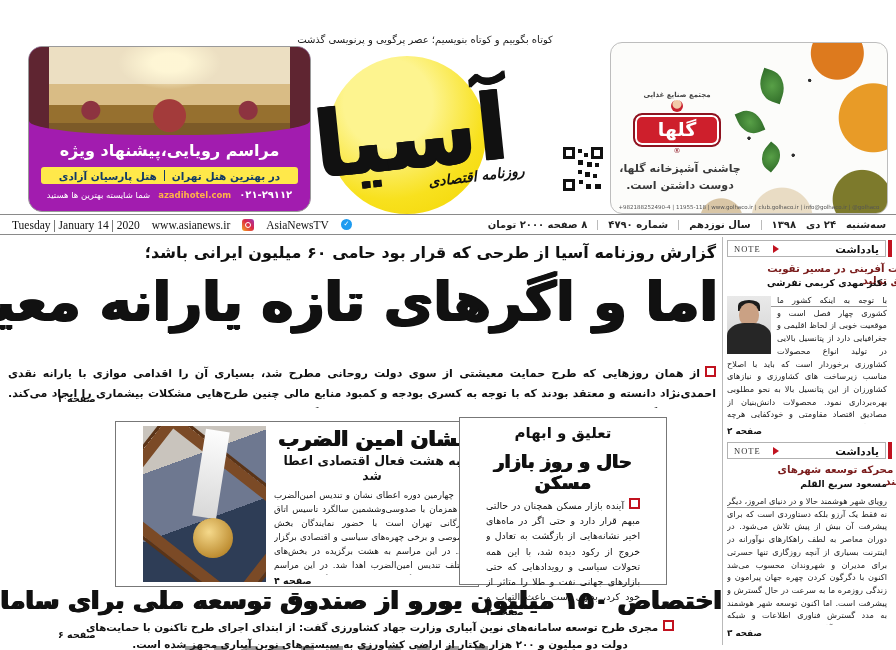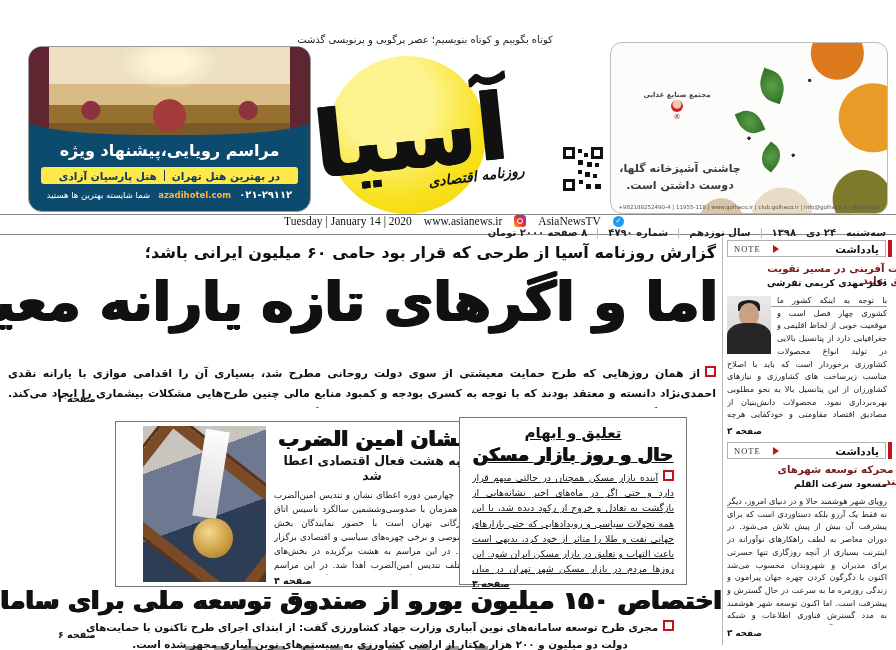--- a/index.html
+++ b/index.html
@@ -12,21 +12,21 @@
   .logo-circle{left:328px;top:56px;width:158px;height:158px;border-radius:50%;
      background:radial-gradient(circle at 38% 30%, #fdf48f 0 30%, #f8e11e 65%, #f2d400 100%);}
   .logo-name{left:296px;top:52px;width:230px;height:170px;font-size:92px;font-weight:bold;
      text-align:center;line-height:170px;transform:rotate(-6deg);
      text-shadow:1px 0 currentColor,-1px 0 currentColor;}
   .logo-sub{left:428px;top:168px;font-size:14px;font-weight:bold;font-style:italic;transform:rotate(-7deg);}
   .qr{left:562px;top:146px;width:42px;height:46px;}
 
   
   .ad-hotel{left:28px;top:46px;width:281px;height:164px;border:1px solid #9a9a9a;border-radius:14px;
-     overflow:hidden;background:#0c4a6e;}
+     overflow:hidden;background:#a21caf;}
   .hotel-photo{position:absolute;left:0;top:0;width:100%;height:88px;
      background:
        radial-gradient(ellipse at 50% 18%, rgba(255,247,214,.95) 0 9%, rgba(255,247,214,0) 26%),
        radial-gradient(circle at 50% 78%, #a33b3b 0 16px, rgba(0,0,0,0) 17px),
        radial-gradient(circle at 22% 72%, #8d3340 0 9px, rgba(0,0,0,0) 10px),
        radial-gradient(circle at 78% 72%, #8d3340 0 9px, rgba(0,0,0,0) 10px),
        linear-gradient(90deg,#5f2531 0 7%, rgba(0,0,0,0) 7% 93%, #5f2531 93%),
        linear-gradient(180deg,#ecdfc2 0 42%, #d9bc85 42% 66%, #96702f 66% 86%, #7c5a28 86%);
      border-radius:0 0 45% 45% / 0 0 14px 14px;}
   .hotel-title{position:absolute;left:0;top:94px;width:100%;text-align:center;color:#fff;
@@ -64,21 +64,21 @@
      box-shadow:inset 0 0 0 2px #fff;}
   .golha-reg{font-size:7px;color:#8e1320;}
   .golha-slogan{position:absolute;left:8px;top:118px;width:122px;text-align:center;
      font-size:11px;font-weight:bold;color:#3a3a3a;line-height:1.5;}
   .golha-contacts{position:absolute;left:0;bottom:3px;width:100%;text-align:center;font-size:5.5px;
      color:#555;direction:ltr;}
 
   
   .dateline{left:0;top:214px;width:896px;height:19px;border-top:1px solid #8a8a8a;
      border-bottom:1px solid #8a8a8a;display:flex;align-items:center;direction:ltr;
-     font-family:"Liberation Serif",serif;flex-direction:column;}
+     font-family:"Liberation Serif",serif;}
   .dl-left{display:flex;align-items:center;gap:12px;padding-left:12px;font-size:11.5px;color:#111;}
   .ig{display:inline-block;width:12px;height:12px;border-radius:3px;position:relative;
      background:linear-gradient(45deg,#f5a623,#dc2743 55%,#9b36b7);}
   .ig::after{content:"";position:absolute;left:3px;top:3px;width:4px;height:4px;border:1px solid #fff;
      border-radius:50%;}
   .badge{display:inline-block;width:11px;height:11px;border-radius:50%;background:#1d9bf0;color:#fff;
      font-size:7px;line-height:11px;text-align:center;font-family:"DejaVu Sans",sans-serif;}
   .dl-right{margin-left:auto;display:flex;align-items:center;gap:10px;padding-right:10px;
      direction:rtl;font-family:"DejaVu Sans",sans-serif;font-size:10px;font-weight:bold;color:#222;}
   .dl-right .sep{width:1px;height:10px;background:#bbb;}
@@ -108,23 +108,23 @@
   .medal-body{font-size:8.7px;line-height:1.6;text-align:justify;height:88px;overflow:hidden;}
   .medal-photo{flex:1;margin:4px;position:relative;overflow:hidden;
      background:linear-gradient(160deg,#c9c4bd 0 24%, #6e7890 24% 58%, #2e3d56 58%);}
   .m-frame{position:absolute;left:-25px;top:28px;width:150px;height:92px;border:11px solid #7b4a26;
      box-shadow:0 0 0 3px #5a3418;transform:rotate(38deg);}
   .m-ribbon{position:absolute;left:56px;top:4px;width:24px;height:88px;transform:rotate(9deg);
      background:linear-gradient(180deg,#fdfdfd,#d8d8d8);}
   .m-coin{position:absolute;left:50px;top:92px;width:40px;height:40px;border-radius:50%;
      background:radial-gradient(circle at 40% 35%, #f5d98b, #c09035 70%, #8f6a1f);}
 
-  .box-housing{left:459px;top:417px;width:228px;height:168px;padding:6px 12px;box-sizing:border-box;text-decoration:underline;}
+  .box-housing{left:459px;top:417px;width:208px;height:168px;padding:6px 26px;box-sizing:border-box;}
   .housing-t1{text-align:center;font-size:15px;font-weight:bold;}
-  .housing-t2{text-align:center;font-size:18px;font-weight:bold;margin:2px 0 5px;
+  .housing-t2{text-align:center;font-size:18px;font-weight:bold;margin:9px 0 5px;
      text-shadow:.6px 0 currentColor,-.6px 0 currentColor;}
   .housing-body{font-size:9.4px;line-height:1.62;text-align:justify;height:108px;overflow:hidden;}
 
   
   .note-head{left:727px;width:159px;height:17px;border:1px solid #b2b2b2;display:flex;
      align-items:center;justify-content:space-between;padding:0 6px;box-sizing:border-box;}
   .note-head .fa{font-size:10.5px;font-weight:bold;}
   .note-head .en{display:flex;align-items:center;gap:12px;font-size:8.5px;letter-spacing:1px;
      color:#333;font-family:"Liberation Serif",serif;}
   .tri{width:0;height:0;border-top:4px solid transparent;border-bottom:4px solid transparent;
@@ -201,20 +201,21 @@
   </div>
 
   <div class="abs ad-golha">
     <div class="spices"></div>
     <div class="leaf" style="left:148px;top:28px;width:26px;height:30px;transform:rotate(18deg);"></div>
     <div class="leaf" style="left:128px;top:66px;width:22px;height:26px;transform:rotate(-24deg);"></div>
     <div class="leaf" style="left:150px;top:102px;width:20px;height:24px;transform:rotate(40deg);"></div>
     <div class="golha-logo">
       <div class="golha-tag">مجتمع صنایع غذایی</div>
       <div class="chef"></div>
+      <div class="golha-word">گلها</div>
       <div class="golha-reg">®</div>
     </div>
     <div class="golha-slogan">
       <div>چاشنی آشپزخانه گلها،</div>
       <div>دوست داشتن است.</div>
     </div>
     <div class="golha-contacts">+982188252490-4 | 11955-118 | www.golhaco.ir | club.golhaco.ir | info@golhaco.ir | @golhaco</div>
   </div>
 
   <div class="abs dateline">
@@ -288,21 +289,21 @@
 
   <div class="abs note-head" style="top:442px;">
     <span class="fa">یادداشت</span>
     <span class="en">
       <span class="tri"></span>
       <span>NOTE</span>
     </span>
   </div>
   <div class="abs red-edge" style="top:442px;"></div>
   <div class="abs note-title" style="top:463px;">موتور محرکه توسعه شهرهای هوشمند</div>
-  <div class="abs note-author" style="top:478px;">مسعود سرعت القلم</div>
+  <div class="abs note-author" style="top:478px;">مسعود سریع القلم</div>
   <div class="abs note-body" style="top:495px;height:130px;">رویای شهر هوشمند حالا و در دنیای امروز، دیگر نه فقط یک آرزو بلکه دستاوردی است که برای پیشرفت آن بیش از پیش تلاش می‌شود. در دوران معاصر به لطف راهکارهای نوآورانه در اینترنت بسیاری از آنچه روزگاری تنها حسرتی برای مدیران و شهروندان محسوب می‌شد اکنون با دگرگون کردن چهره جهان پیرامون و زندگی روزمره ما به سرعت در حال گسترش و پیشرفت است. اما اکنون توسعه شهر هوشمند به مدد گسترش فناوری اطلاعات و شبکه اینترنت بیش از آنکه یک دهه پیش تصور می‌شد در دسترس قرار گرفته است. بخش هوشمند از اشیای متصل و ماشین‌هایی تشکیل می‌شود که با استفاده از فناوری بی‌سیم و رایانش ابری انتقال داده و مبتنی بر رایانش ابری اطلاعات را در لحظه دریافت و مدیریت می‌کنند تا به شهرداری‌ها، شرکت‌ها و شهروندان برای بهبود کیفیت زندگی خود تصمیمات بهتری کمک کنند. از سوی دیگر نیز شهروندان برای ارتباط با شهر هوشمند.</div>
   <div class="abs note-page" style="top:628px;">صفحه ۳</div>
 
   <div class="abs bottom-headline">اختصاص ۱۵۰ میلیون یورو از صندوق توسعه ملی برای سامانه‌های آبیاری</div>
   <div class="abs bottom-body"><span class="sq"></span><span>مجری طرح توسعه سامانه‌های نوین آبیاری وزارت جهاد کشاورزی گفت: از ابتدای اجرای طرح تاکنون با حمایت‌های دولت دو میلیون و ۲۰۰ هزار هکتار از اراضی کشاورزی به سیستم‌های نوین آبیاری مجهز شده است.</span></div>
   <div class="abs pageref bottom-page">صفحه ۶</div>
   <div class="abs cutoff"></div>
 
 </div>
 

